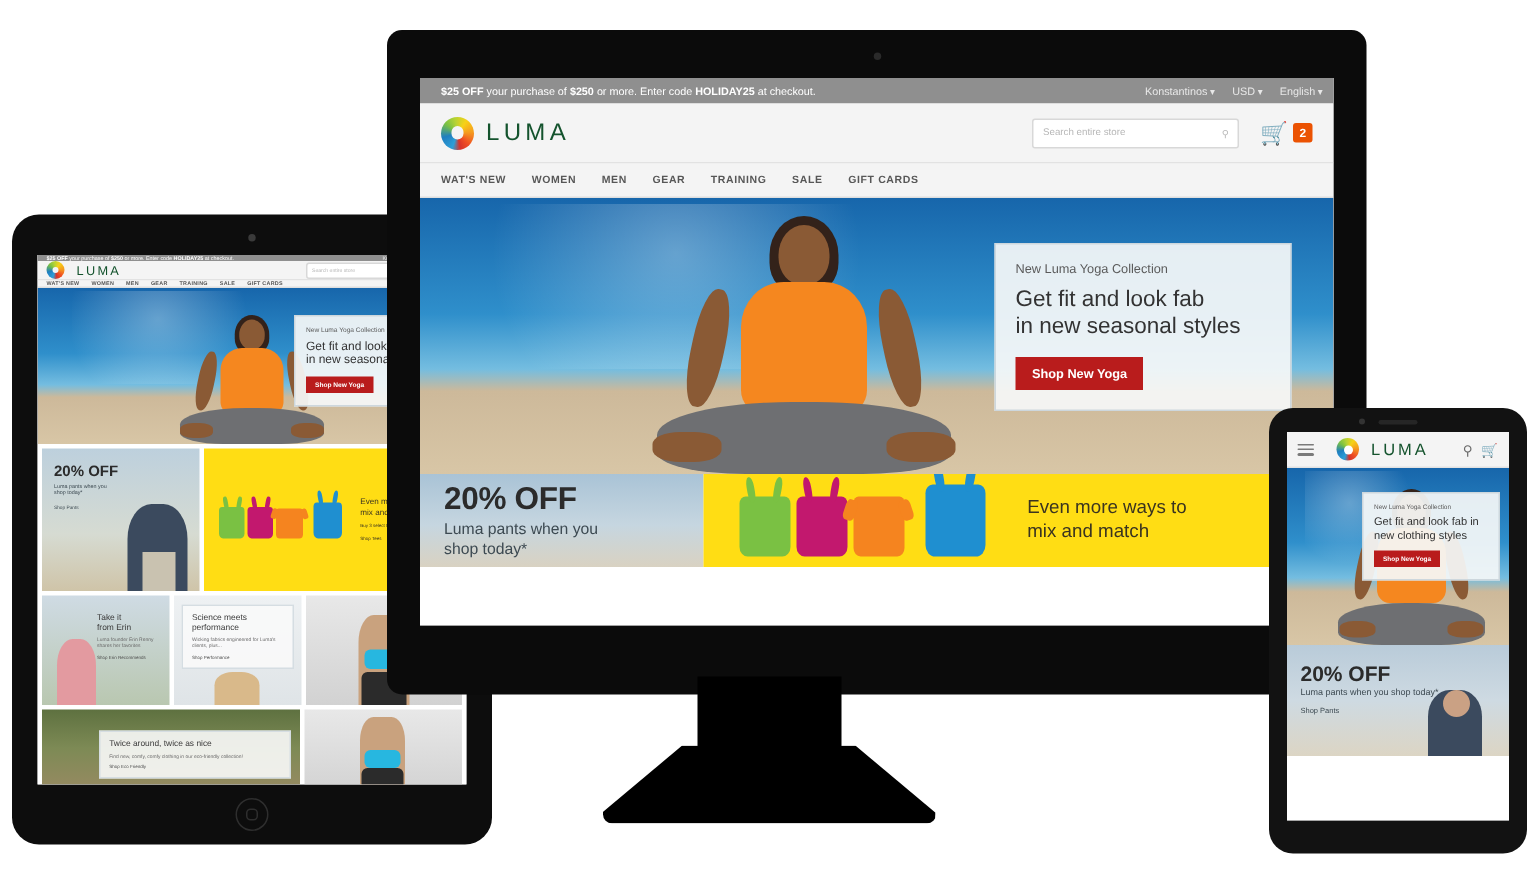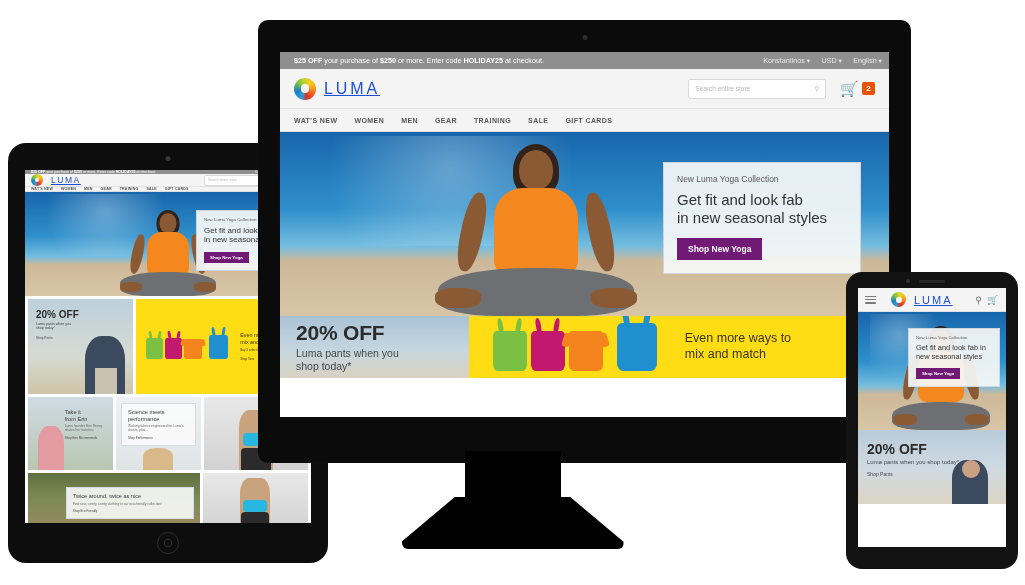--- a/index.html
+++ b/index.html
@@ -15,21 +15,21 @@
   .promo-text { white-space:nowrap; overflow:hidden; }
   .promo-text b { font-weight:bold; }
   .promo-links { display:flex; gap:1.6em; padding-right:1em; white-space:nowrap; color:#e8e8e8; }
   .promo-links span.cv::after { content:" \25BE"; font-size:.9em; }
   .brand-bar { background:#f4f4f4; display:flex; align-items:center; justify-content:space-between; border-bottom:1px solid #e2e2e2; }
   .logo-wrap { display:flex; align-items:center; gap:.5em; }
   .logo-mark { border-radius:50%; position:relative; flex:none;
     background:conic-gradient(from 200deg,#2e9fd8 0deg,#1f7fc0 55deg,#7ac143 110deg,#b5d334 150deg,#f7d117 195deg,#f59b1f 245deg,#ef4e23 295deg,#d6332b 330deg,#2e9fd8 360deg); }
   .logo-mark::after { content:""; position:absolute; border-radius:50%; background:#f4f4f4; inset:30%; }
   .logo-mark.on-white::after { background:#fff; }
-  .logo-text { letter-spacing:.18em; color:#1d4ed8; font-weight:300;text-decoration:underline; }
+  .logo-text { letter-spacing:.18em; color:#14532d; font-weight:300; }
   .hdr-right { display:flex; align-items:center; }
   .search-box { background:#fff; border:1px solid #d8d8d8; border-radius:2px; display:flex; align-items:center; justify-content:space-between; color:#b7b7b7; }
   .cart { position:relative; display:flex; align-items:center; }
   .cart-badge { background:#eb5202; color:#fff; font-weight:bold; display:flex; align-items:center; justify-content:center; border-radius:2px; }
   .nav-bar { background:#f4f4f4; display:flex; align-items:center; border-bottom:1px solid #dedede; }
   .nav-bar span { color:#575757; font-weight:bold; white-space:nowrap; }
 
   
   .hero { position:relative; flex:none; overflow:hidden;
     background:linear-gradient(#1766ab 0%, #2f8fcb 42%, #74bde0 62%, #cdb99a 70%, #d8c6a6 100%); }
@@ -38,21 +38,21 @@
   .figure { position:absolute; bottom:0; left:50%; transform:translateX(-50%); }
   .f-head { position:absolute; left:50%; transform:translateX(-50%); background:#8a5a35; border-radius:50% 50% 46% 46%; }
   .f-hair { position:absolute; left:50%; transform:translateX(-50%); background:#33221a; border-radius:50% 50% 40% 40%; }
   .f-torso { position:absolute; left:50%; transform:translateX(-50%); background:#f5871f; border-radius:34% 34% 18% 18%; }
   .f-arm { position:absolute; background:#8a5a35; border-radius:45%; }
   .f-legs { position:absolute; left:50%; transform:translateX(-50%); background:#6e6f72; border-radius:46% 46% 30% 30%; }
   .f-shin { position:absolute; background:#8a5a35; border-radius:40%; }
   .hero-card { position:absolute; background:rgba(245,247,248,.93); border:1px solid #cdd7dd; }
   .hero-card .eyebrow { color:#5a5a5a; }
   .hero-card .headline { color:#333; font-weight:300; line-height:1.18; }
-  .hero-card .cta { background:#701a75; color:#fff; font-weight:bold; display:inline-block; text-align:right; }
+  .hero-card .cta { background:#b91c1c; color:#fff; font-weight:bold; display:inline-block; text-align:right; }
 
   
   .strip { display:flex; flex:none; }
   .strip-pants { position:relative; overflow:hidden; background:linear-gradient(#a9c3d6 0%,#c6d6e0 55%,#d9d2c2 100%); display:flex; flex-direction:column; justify-content:center; }
   .strip-pants .big { color:#2b2b2b; font-weight:bold; letter-spacing:-.01em; }
   .strip-pants .sub { color:#3d4a52; }
   .strip-mix { background:#ffdd14; position:relative; display:flex; align-items:center; overflow:hidden; }
   .tanks { display:flex; align-items:flex-end; }
   .tank { position:relative; }
   .tank .body { width:100%; height:100%; border-radius:12% 12% 16% 16%; }
@@ -451,21 +451,21 @@
             <div class="f-head" style="width:19px;height:23px;top:4px;"></div>
             <div class="f-arm" style="width:12px;height:46px;left:24px;top:28px;transform:rotate(12deg);"></div>
             <div class="f-arm" style="width:12px;height:46px;right:24px;top:28px;transform:rotate(-12deg);"></div>
             <div class="f-torso" style="width:46px;height:50px;top:26px;"></div>
             <div class="f-legs" style="width:98px;height:28px;bottom:0;"></div>
             <div class="f-shin" style="width:24px;height:11px;left:12px;bottom:5px;"></div>
             <div class="f-shin" style="width:24px;height:11px;right:12px;bottom:5px;"></div>
           </div>
           <div class="hero-card">
             <div class="eyebrow">New Luma Yoga Collection</div>
-            <div class="headline">Get fit and look fab in new seasonal styles</div>
+            <div class="headline">Get fit and look fab in new clothing styles</div>
             <div class="cta">Shop New Yoga</div>
           </div>
         </div>
 
         <div class="mpants">
           <div class="big">20% OFF</div>
           <div class="sub">Luma pants when you shop today*</div>
           <div class="lnk">Shop Pants</div>
           <div style="position:absolute;right:18px;bottom:0;width:36px;height:44px;background:#3b4a5e;border-radius:40% 40% 0 0;"></div>
           <div style="position:absolute;right:26px;bottom:26px;width:18px;height:18px;background:#caa184;border-radius:50%;"></div>

